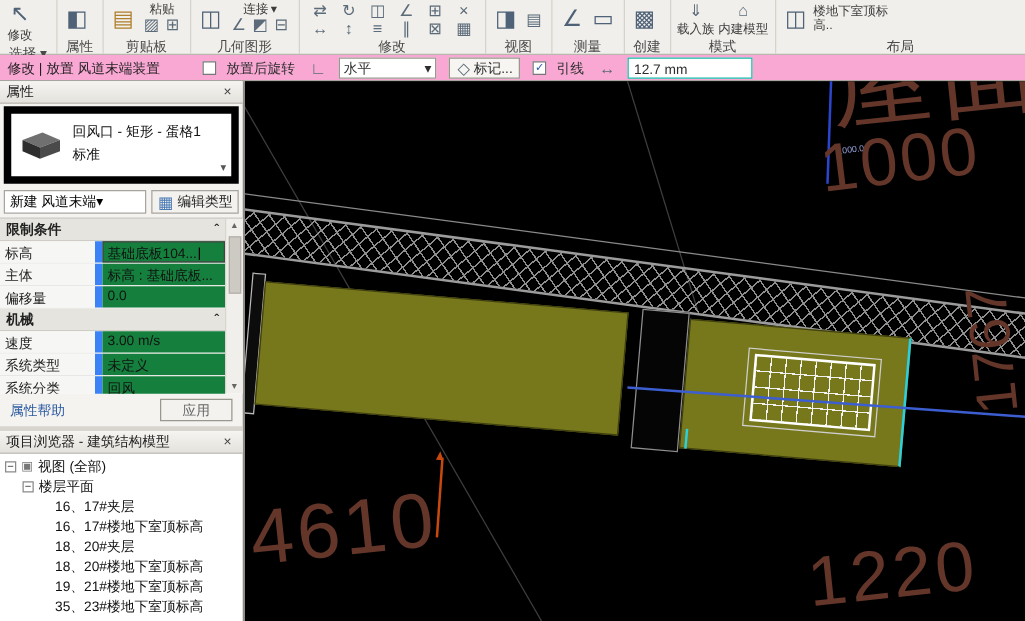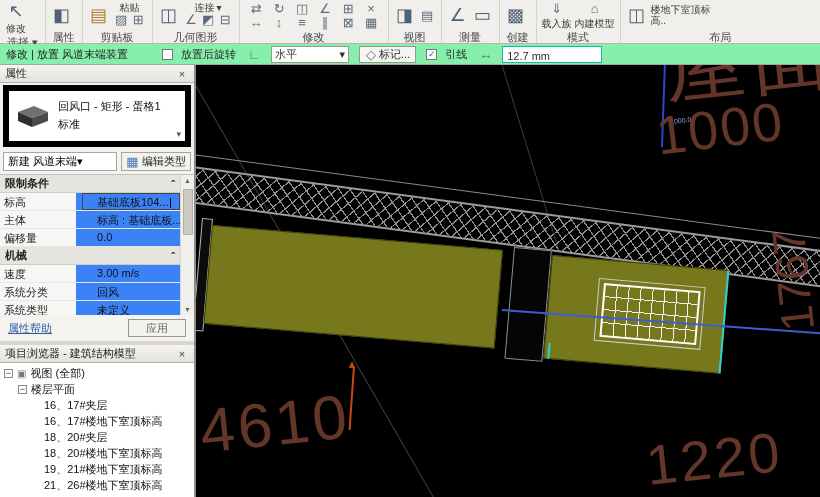--- a/index.html
+++ b/index.html
@@ -15,21 +15,21 @@
   .rlabel{height:13px;font-size:11px;color:#4a4a4a;text-align:center;white-space:nowrap;padding:0 5px}
   .ic{display:inline-flex;align-items:center;justify-content:center;color:#5c6b7a;font-size:13px;width:17px;height:16px}
   .ic.big{font-size:18px;width:22px;height:22px;color:#4f6277}
   .ic.amber{color:#b07f2e}
   .btxt{font-size:10px;color:#3c3c3c;white-space:nowrap}
   .bcol{display:flex;flex-direction:column;align-items:center;font-size:10px;color:#3c3c3c;line-height:1.1}
   .modgrid{display:grid;grid-template-columns:repeat(6,23px);grid-auto-rows:14px;align-items:center;justify-items:center}
   .wrap2{width:62px;font-size:10px;color:#3c3c3c;line-height:1.15}
 
   
-  .options{height:21px;background:#86efac;border-bottom:1px solid #a8a5a0;display:flex;align-items:center;
+  .options{height:21px;background:#f9a8d4;border-bottom:1px solid #a8a5a0;display:flex;align-items:center;
     gap:10px;padding:0 6px;font-size:11px;color:#2e2e2e;flex:0 0 auto}
   .ctx{white-space:nowrap;color:#1f1f1f;margin-right:24px}
   .cb{width:11px;height:11px;border:1px solid #777;background:#fff;display:inline-flex;align-items:center;
     justify-content:center;font-size:9px;color:#2b5aa0;flex:0 0 auto}
   .obctl{display:flex;align-items:center;gap:8px}
   .combo{border:1px solid #9a978f;background:#fff;height:17px;display:flex;align-items:center;
     justify-content:space-between;padding:0 3px;width:78px;font-size:11px}
   .obbtn{border:1px solid #9a978f;background:#f6f5f1;height:17px;display:flex;align-items:center;
     padding:0 5px;font-size:11px;gap:2px}
   .obfield{border:1px solid #14b8a6;background:#fff;height:17px;display:flex;align-items:flex-end;
@@ -53,29 +53,29 @@
   .selcombo{flex:1;border:1px solid #a8a5a0;background:#fff;height:19px;display:flex;align-items:center;
     justify-content:flex-start;padding:0 4px;font-size:11px}
   .edittype{border:1px solid #a8a5a0;background:#f3f2ee;height:19px;display:flex;align-items:center;
     gap:3px;padding:0 4px;font-size:11px;color:#222}
   .pgrid{flex:1;position:relative;background:#fff;border-top:1px solid #c4c1bb;margin:1px 0 0 0;
     padding-right:14px;overflow:hidden}
   .psec{height:18px;background:#e6e4df;border-bottom:1px solid #cfccc6;font-size:11px;font-weight:bold;
     color:#222;display:flex;align-items:center;justify-content:space-between;padding:0 5px}
   .prow{height:18px;display:flex;border-bottom:1px solid #e7e7e4;font-size:11px}
   .pname{width:82px;background:#f6f6f4;border-right:6px solid #3b82f6;padding:2px 4px;color:#222;white-space:nowrap;overflow:hidden}
-  .pval{flex:1;background:#3b82f6;padding:2px 15px;color:#111;white-space:nowrap;overflow:hidden}
+  .pval{flex:1;background:#15803d;padding:2px 4px;color:#111;white-space:nowrap;overflow:hidden}
   .pval.editing{outline:1px solid #444;outline-offset:-1px}
   .caret{display:inline-block;border-left:1px solid #000;height:10px;margin-left:1px;vertical-align:middle}
   .vscroll{position:absolute;top:0;right:0;bottom:0;width:14px;background:#f0efec;border-left:1px solid #d8d5cf;
     display:flex;flex-direction:column;justify-content:space-between;align-items:center}
   .varrow{font-size:7px;color:#666;padding:2px 0}
   .vthumb{position:absolute;top:14px;left:2px;width:10px;height:46px;background:#cdcac4;border:1px solid #b2afa9}
   .pfoot{height:26px;display:flex;align-items:center;justify-content:space-between;padding:0 8px}
-  .plink{font-size:11px;color:#2b5aa0;text-decoration:underline}
+  .plink{font-size:11px;color:#2b5aa0;}
   .applybtn{width:58px;height:18px;border:1px solid #9a978f;background:#f3f2ee;font-size:11px;color:#666;
     display:flex;align-items:center;justify-content:center}
 
   
   .pbrowser{flex:1;background:#fff;display:flex;flex-direction:column;min-height:0}
   .tree{flex:1;overflow:hidden;font-size:11px;color:#111;padding-top:2px}
   .trow{height:16px;display:flex;align-items:center;gap:4px;white-space:nowrap}
   .ind1{padding-left:4px}.ind2{padding-left:18px}.ind3{padding-left:44px}
   .exp{width:9px;height:9px;border:1px solid #8a8a8a;background:#fff;font-size:9px;line-height:7px;
     text-align:center;color:#333;flex:0 0 auto}
@@ -321,26 +321,26 @@
           </div>
           <div class="psec">
             <span>机械</span>
             <span>ˆ</span>
           </div>
           <div class="prow">
             <div class="pname">速度</div>
             <div class="pval">3.00 m/s</div>
           </div>
           <div class="prow">
+            <div class="pname">系统类型</div>
+            <div class="pval">未定义</div>
+          </div>
+          <div class="prow">
             <div class="pname">系统分类</div>
             <div class="pval">回风</div>
-          </div>
-          <div class="prow">
-            <div class="pname">系统类型</div>
-            <div class="pval">未定义</div>
           </div>
           <div class="vscroll">
             <span class="varrow">▲</span>
             <div class="vthumb"></div>
             <span class="varrow">▼</span>
           </div>
         </div>
 
         <div class="pfoot">
           <a class="plink">属性帮助</a>
@@ -372,21 +372,21 @@
           <div class="trow ind3">
               <span>18、20#夹层</span>
             </div>
           <div class="trow ind3">
               <span>18、20#楼地下室顶标高</span>
             </div>
           <div class="trow ind3">
               <span>19、21#楼地下室顶标高</span>
             </div>
           <div class="trow ind3">
-              <span>21、26#楼地下室顶标高</span>
+              <span>35、23#楼地下室顶标高</span>
             </div>
         </div>
       </div>
     </div>
 
     <div class="canvas">
       <div class="cline" style="left:0;top:20px;width:480px;transform:rotate(60deg)"></div>
       <div class="cline" style="left:305px;top:-5px;width:200px;transform:rotate(73deg)"></div>
 
       <div class="abs band-top"></div>

